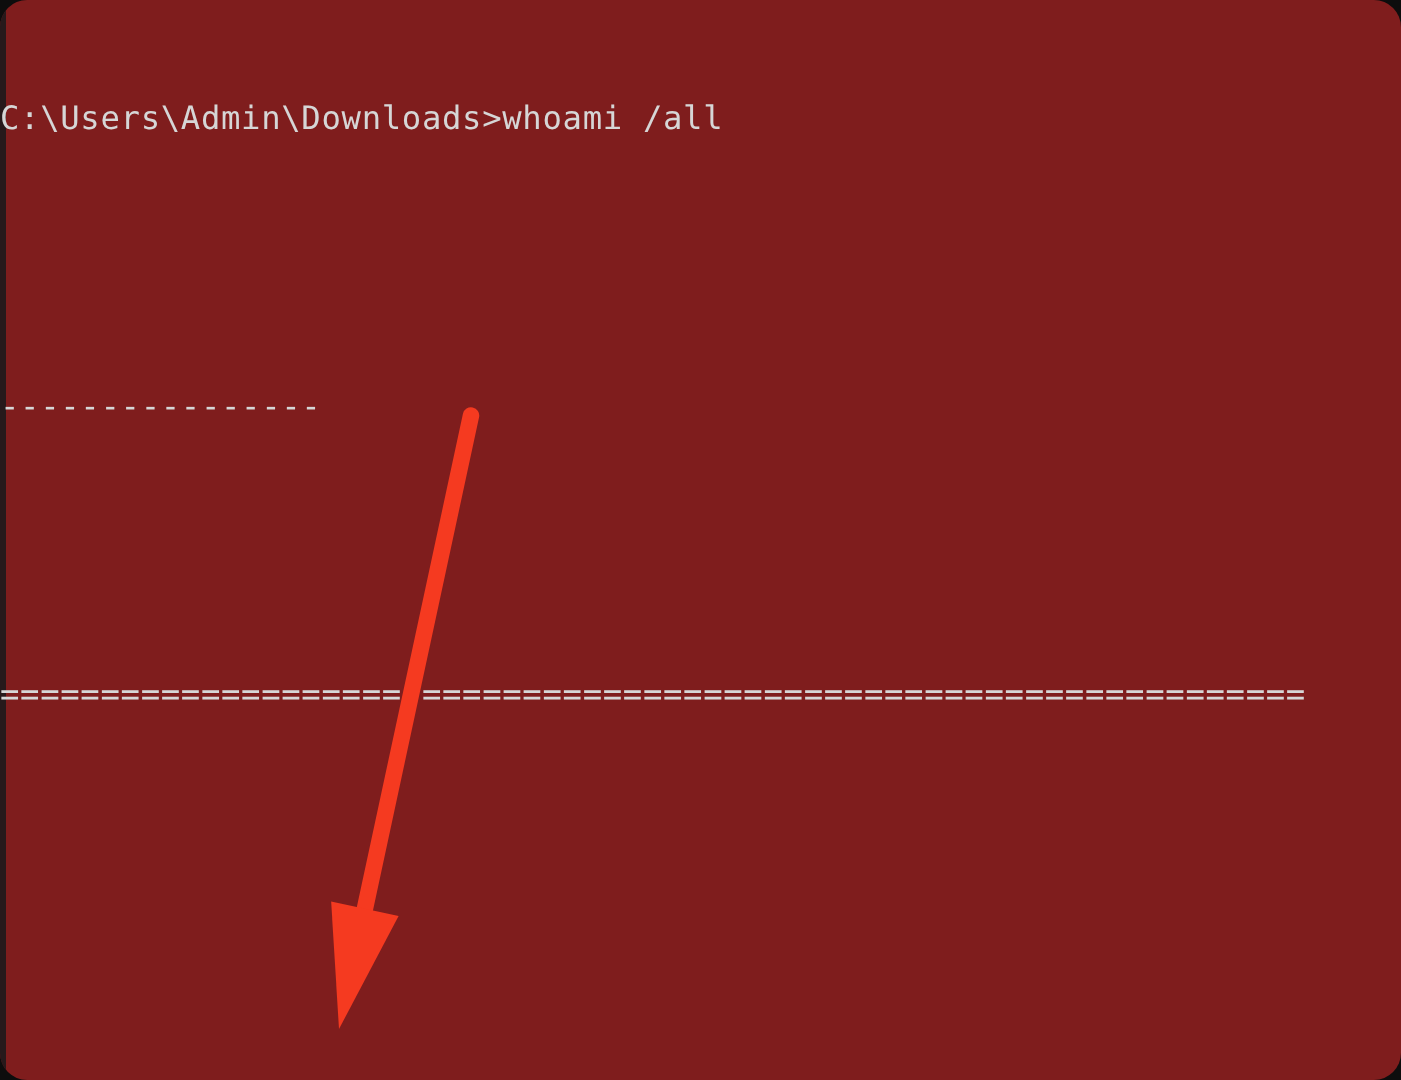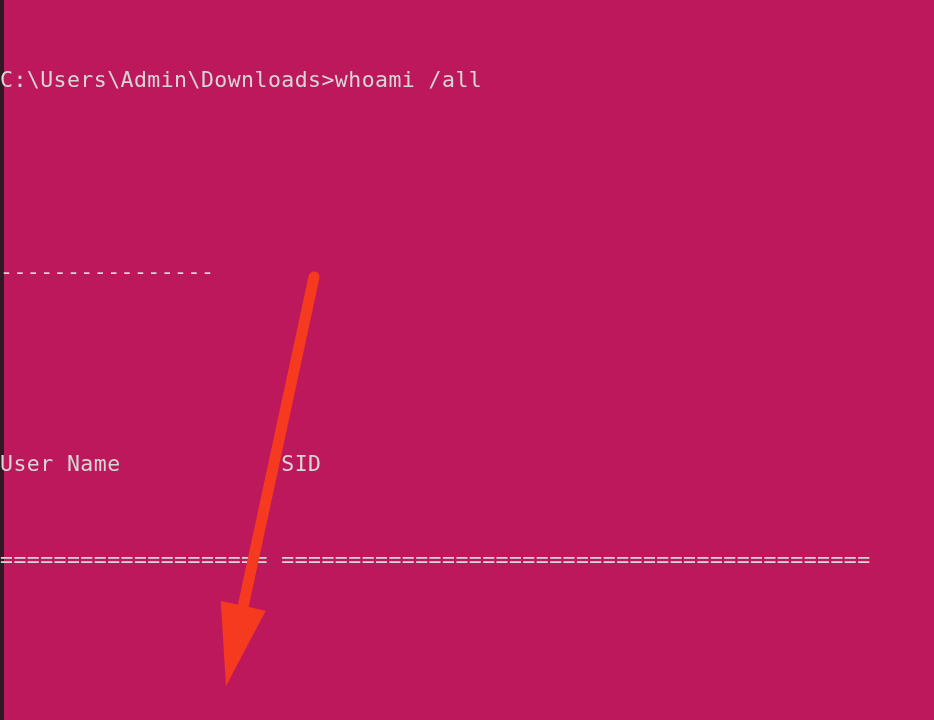--- a/index.html
+++ b/index.html
@@ -4,23 +4,24 @@
 <style>
   html, body {
     margin: 0;
     padding: 0;
     background: #0d0d0d;
   }
   #screen {
     position: relative;
     width: 934px;
     height: 720px;
-    background: #be185d;
+    background: #7f1d1d;
     overflow: hidden;
     font-family: "DejaVu Sans Mono", "Liberation Mono", monospace;
+    border-radius: 18px;
   }
   
   #left-gutter {
     position: absolute;
     left: 0;
     top: 0;
     width: 4px;
     height: 720px;
     background: #18191b;
     opacity: 0.85;
@@ -63,21 +64,20 @@
 
 <div id="screen">
 
   <div id="left-gutter"></div>
 
   <div id="console">
     <div class="line">C:\Users\Admin\Downloads&gt;whoami /all</div>
     <div class="line spacer"></div>
     <div class="line">----------------</div>
     <div class="line spacer"></div>
-    <div class="line">User Name            SID</div>
     <div class="line">==================== ============================================</div>
     
     
     
     
     
     
     
     
     

